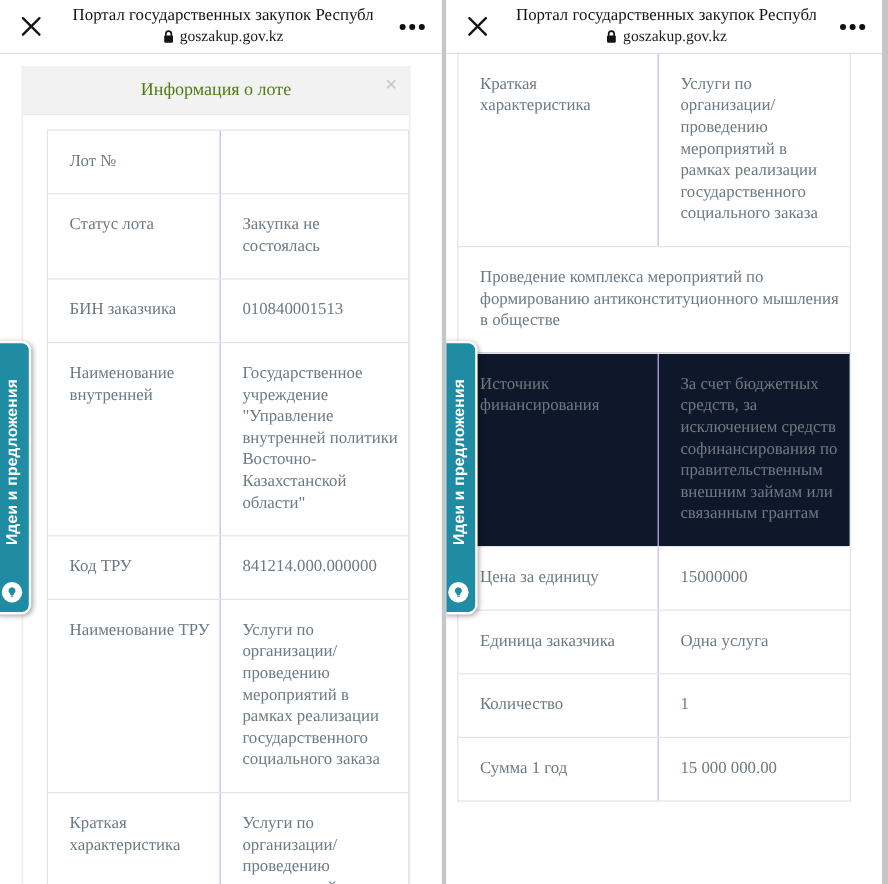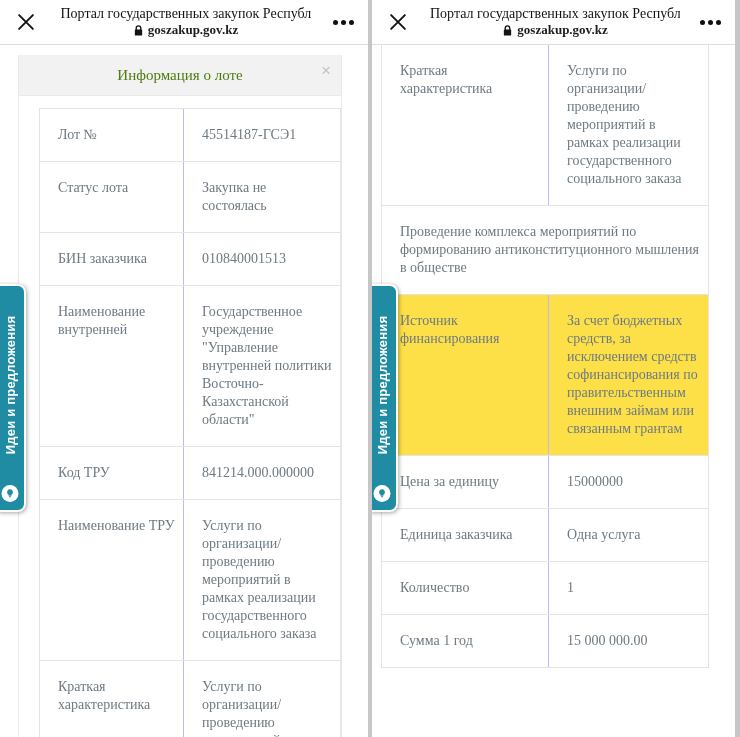--- a/index.html
+++ b/index.html
@@ -16,40 +16,40 @@
 
   
   .bheader{
     height:45px;display:flex;align-items:center;justify-content:space-between;
     padding:0 14px;box-sizing:border-box;border-bottom:1px solid #dedede;background:#fff;
     position:relative;z-index:5;
   }
   .bclose{width:24px;height:24px;display:flex;align-items:center;justify-content:center;cursor:pointer;}
   .bcenter{flex:1;display:flex;flex-direction:column;align-items:center;justify-content:center;line-height:1.15;min-width:0;}
   .btitle{font-size:14px;color:#141414;white-space:nowrap;overflow:hidden;max-width:250px;}
-  .bdomain{font-size:13px;color:#1d1d1d;display:flex;align-items:center;gap:4px;font-weight:bold;}
+  .bdomain{font-size:13px;color:#1d1d1d;display:flex;align-items:center;gap:4px;}
   .bmenu{display:flex;gap:3px;align-items:center;padding:4px 0;cursor:pointer;}
   .bmenu i{width:5px;height:5px;border-radius:50%;background:#101010;display:block;}
 
   
   .modal{margin-left:18px;width:324px;background:#fff;border-left:1px solid #e9e9e9;border-right:1px solid #e9e9e9;margin-top:10px;box-sizing:border-box;}
   .modal-header{
     background:#f2f2f2;height:40px;position:relative;display:flex;align-items:center;justify-content:center;
     border-bottom:1px solid #e9e9e9;
   }
   .modal-title{font-size:15px;color:#4d7c0f;}
   .modal-close{position:absolute;right:10px;top:6px;font-size:17px;color:#c3c3c3;cursor:pointer;font-family:"Liberation Sans",sans-serif;}
 
   
   .table{background:#fff;font-size:14px;color:#6e7a83;}
   .t-left{margin:12px 0 0 20px;width:302px;border:1px solid #e4e4e4;box-sizing:border-box;}
   .t-right{margin:0 0 0 9px;width:328px;border:1px solid #e4e4e4;border-top:none;box-sizing:border-box;}
   .trow{display:flex;}
   .trow + .trow{border-top:1px solid #e4e4e4;}
-  .trow.highlight{background:#fde047;}
+  .trow.highlight{background:#0f172a;}
   .cell{padding:17px 8px 17px 18px;line-height:18px;box-sizing:border-box;word-wrap:break-word;}
   .cell.label{border-right:1px solid #c4b5fd;flex:0 0 auto;}
   .cell.value{flex:1 1 auto;min-width:0;}
   .t-left .cell.label{width:144px;}
   .t-right .cell.label{width:167px;}
 
   
   .ideas-tab{
     position:absolute;left:-7px;top:284px;width:33px;height:228px;
     background:#1f8ca4;border:2px solid #ffffff;border-radius:8px;
@@ -97,21 +97,20 @@
 
     <div class="modal">
       <div class="modal-header">
         <span class="modal-title">Информация о лоте</span>
         <span class="modal-close">×</span>
       </div>
       <div class="table t-left">
 
           <div class="trow">
             <div class="cell label">Лот №</div>
-            <div class="cell value">45514187-ГСЭ1</div>
           </div>
 
           <div class="trow">
             <div class="cell label">Статус лота</div>
             <div class="cell value">Закупка не состоялась</div>
           </div>
 
           <div class="trow">
             <div class="cell label">БИН заказчика</div>
             <div class="cell value">010840001513</div>

